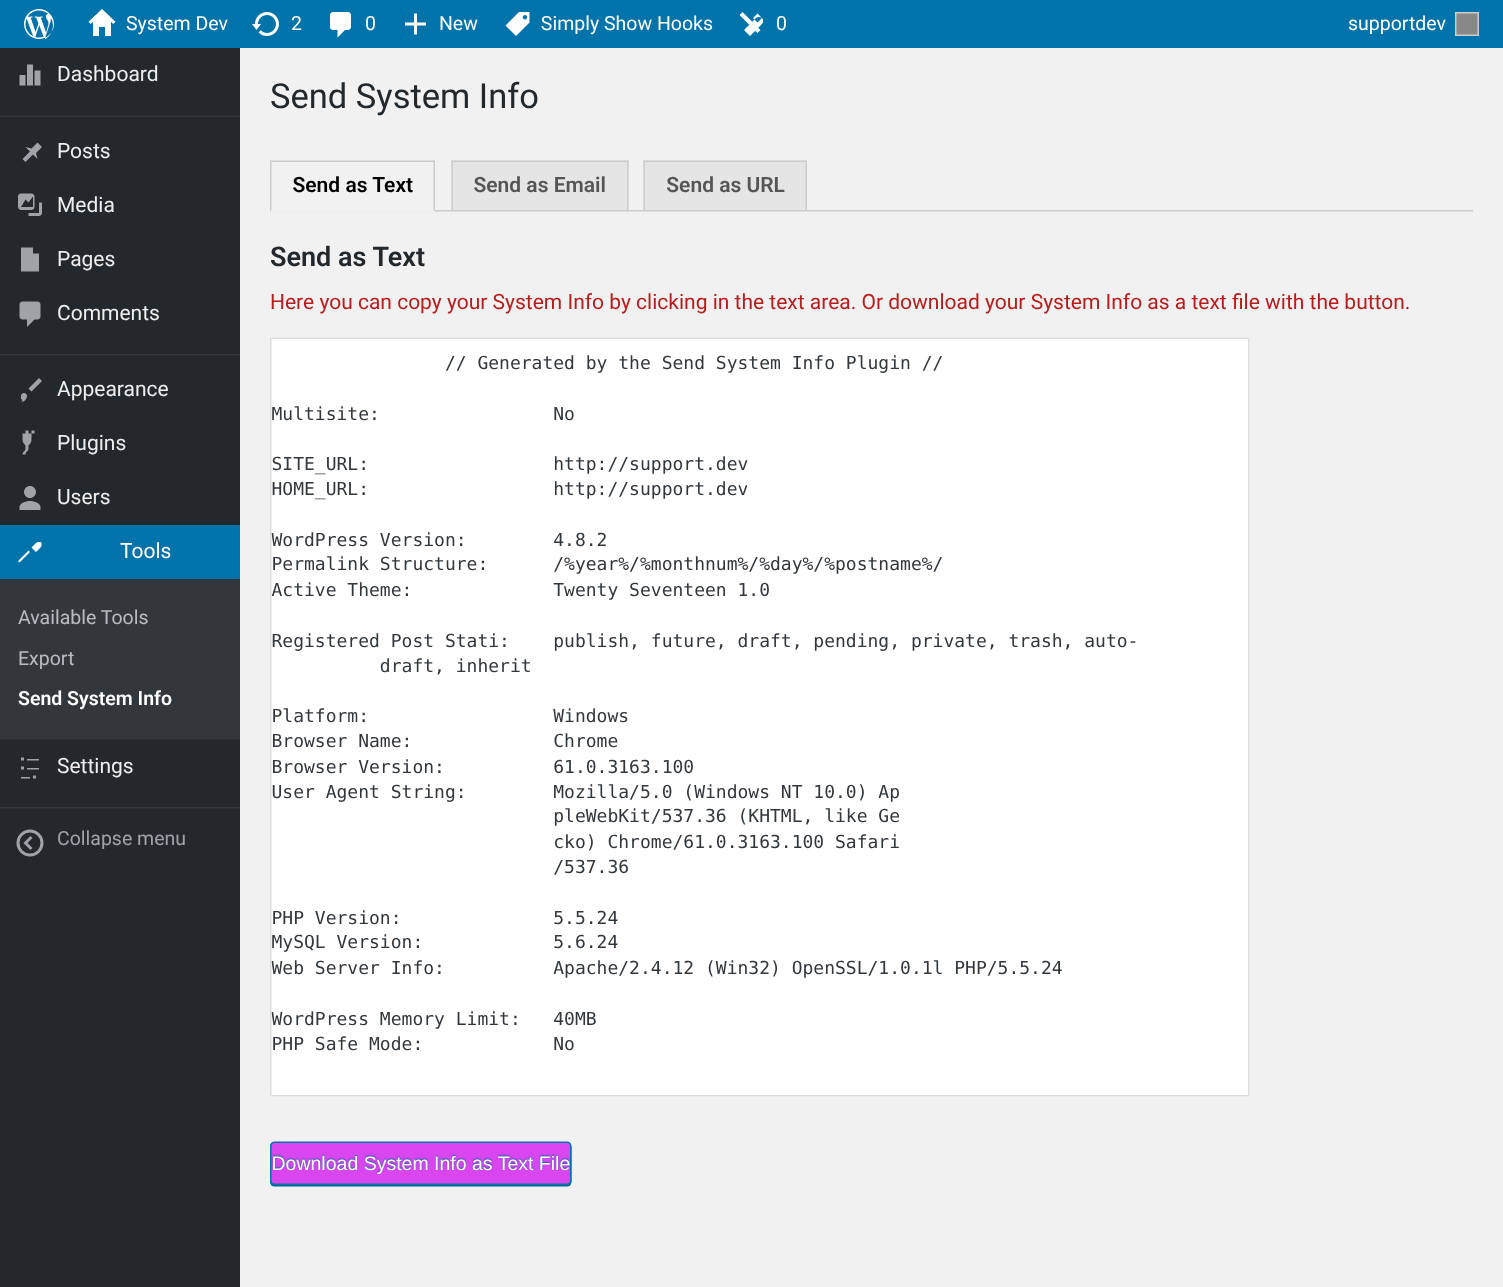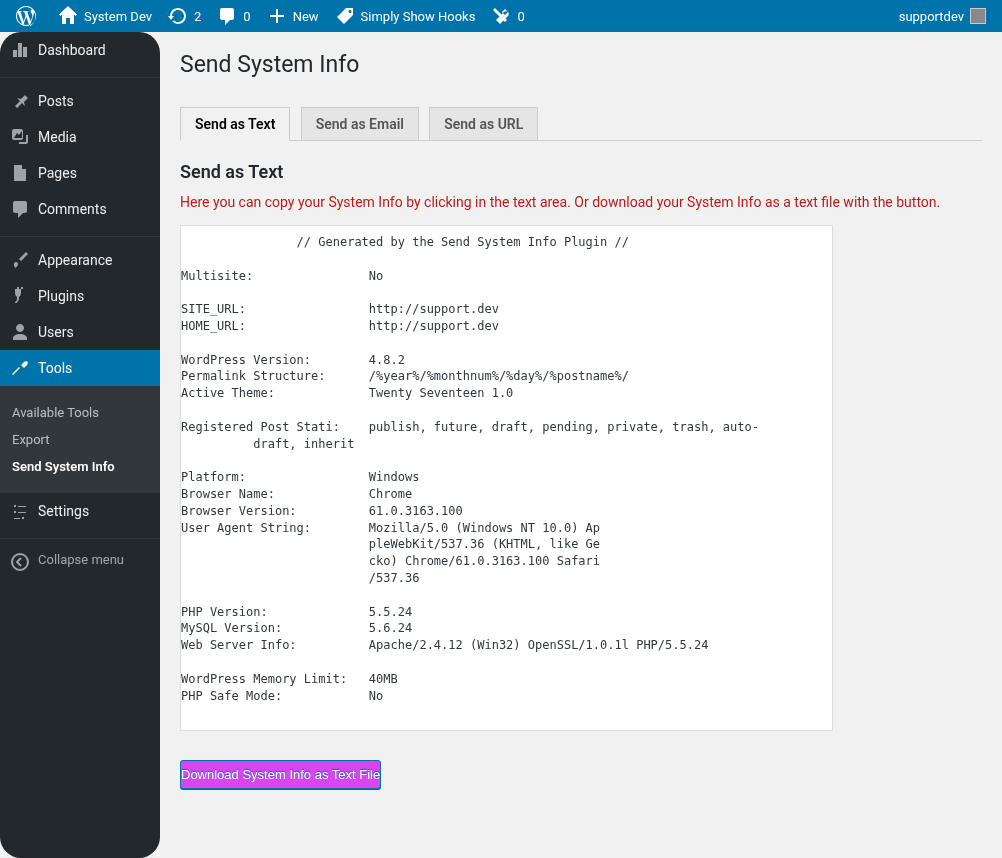--- a/index.html
+++ b/index.html
@@ -7,23 +7,23 @@
 
 
 #adminbar { position:absolute; top:0; left:0; right:0; height:32px; background:#0073aa; color:#fff; display:flex; align-items:center; padding:0 8px; font-size:13px; z-index:100; }
 #adminbar .ab-item { display:flex; align-items:center; padding:0 8px; height:32px; cursor:pointer; color:#fff; }
 #adminbar .ab-icon { margin-right:6px; display:inline-flex; }
 #adminbar .spacer { flex:1; }
 #adminbar svg { width:20px; height:20px; fill:#fff; }
 #adminbar .avatar { width:16px; height:16px; background:#888; margin-left:6px; border:1px solid #ccc; }
 
 
-#sidebar { position:absolute; top:32px; left:0; bottom:0; width:160px; background:#23282d; color:#eee; font-size:14px;border-radius:21px; }
+#sidebar { position:absolute; top:32px; left:0; bottom:0; width:160px; background:#23282d; color:#eee; font-size:14px; }
 .menu-item { display:flex; align-items:center; padding:8px 10px; cursor:pointer; color:#eee; }
-.menu-item.current { background:#0073aa; color:#fff; position:relative; }
+.menu-item.current { background:#0073aa; color:#fff; position:relative;gap:42px; }
 .menu-item.current::after { content:""; position:absolute; right:-8px; top:50%; margin-top:-8px; border:8px solid transparent; border-right-color:#f1f1f1; }
 .menu-item .micon { width:20px; height:20px; margin-right:8px; display:inline-flex; align-items:center; justify-content:center; }
 .menu-item .micon svg { width:20px; height:20px; fill:rgba(240,245,250,0.6); }
 .menu-item.current .micon svg { fill:#fff; }
 .menu-sep { height:5px; margin:5px 0; border-bottom:1px solid #32373c; }
 .submenu { background:#32373c; padding:13px 0; }
 .submenu-item { padding:6px 12px; font-size:13px; color:rgba(240,245,250,0.7); cursor:pointer; }
 .submenu-item.current { color:#fff; font-weight:600; }
 .collapse-item { display:flex; padding:8px 10px; color:rgba(240,245,250,0.6); cursor:pointer; font-size:13px; }
 .collapse-item .micon { margin-right:8px; }

